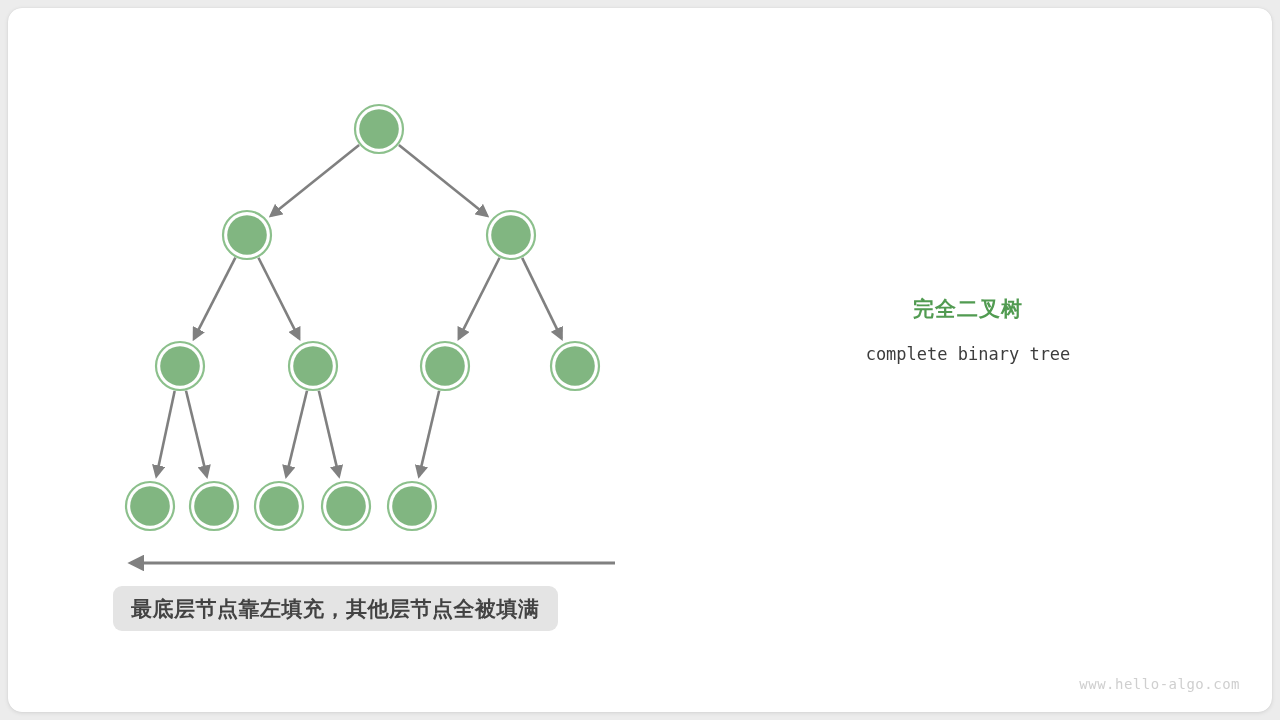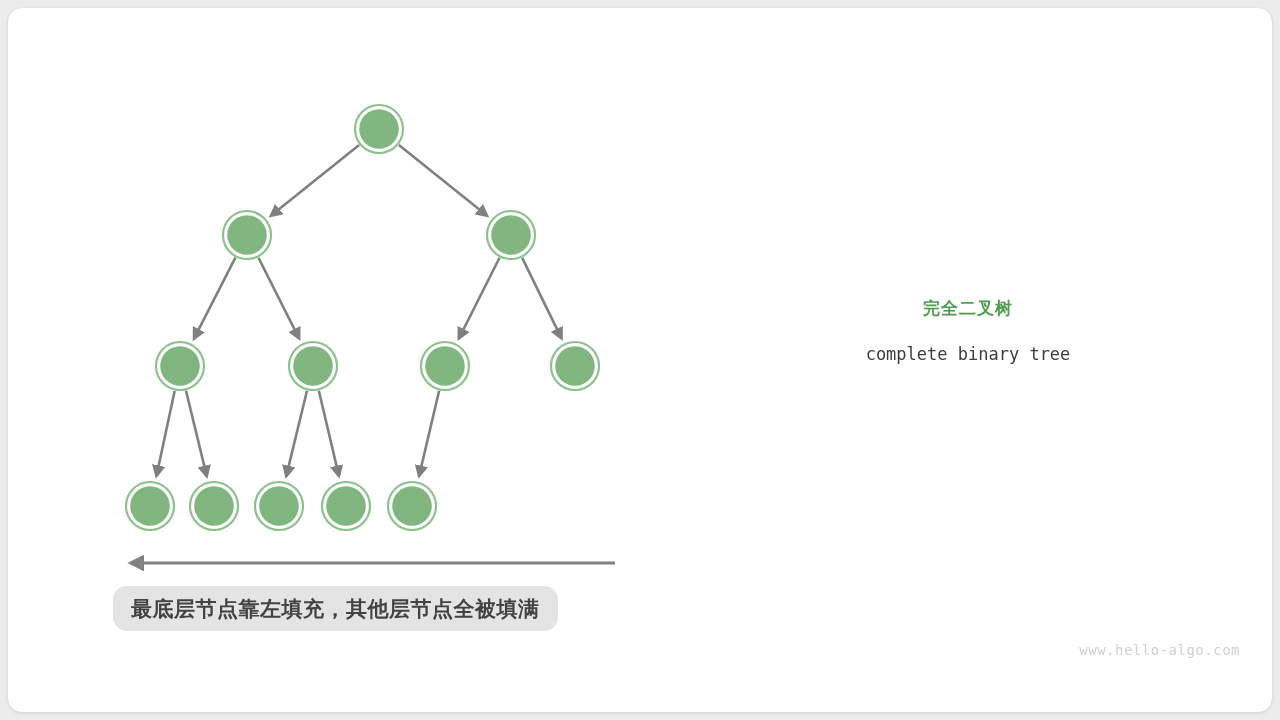--- a/index.html
+++ b/index.html
@@ -37,21 +37,21 @@
   }
   .label-block {
     position: absolute;
     left: 768px;
     top: 292px;
     width: 400px;
     text-align: center;
   }
   .title-cn {
     font-family: "Liberation Sans", "DejaVu Sans", sans-serif;
-    font-size: 17px;
+    font-size: 21px;
     font-weight: bold;
     color: #519b51;
     letter-spacing: 1px;
     line-height: 34px;
   }
   .title-en {
     margin-top: 14px;
     font-family: "DejaVu Sans Mono", "Liberation Mono", monospace;
     font-size: 17px;
     color: #3d3d3d;
@@ -61,32 +61,32 @@
   .caption-box {
     position: absolute;
     left: 113px;
     top: 586px;
     height: 45px;
     box-sizing: border-box;
     padding: 0 18px;
     display: flex;
     align-items: center;
     background: #e4e4e4;
-    border-radius: 14px;
+    border-radius: 9px;
     font-family: "Liberation Sans", "DejaVu Sans", sans-serif;
     font-size: 21px;
     font-weight: bold;
     color: #434343;
     letter-spacing: 0.5px;
     white-space: nowrap;
   }
   .watermark {
     position: absolute;
     right: 40px;
-    top: 642px;
+    top: 676px;
     font-family: "DejaVu Sans Mono", "Liberation Mono", monospace;
     font-size: 14px;
     color: #cfcfcf;
     letter-spacing: 0.5px;
   }
 </style>
 </head>
 <body>
 
 <div id="stage">

